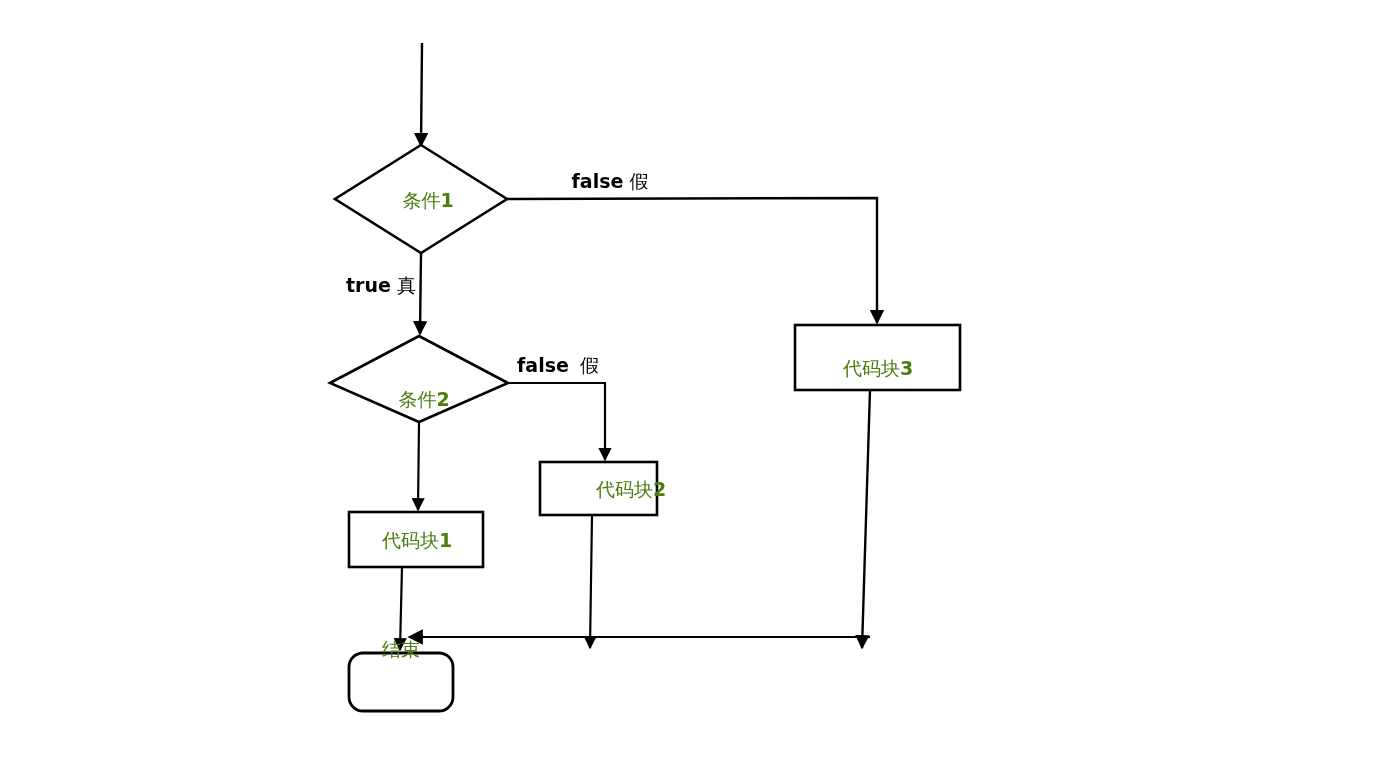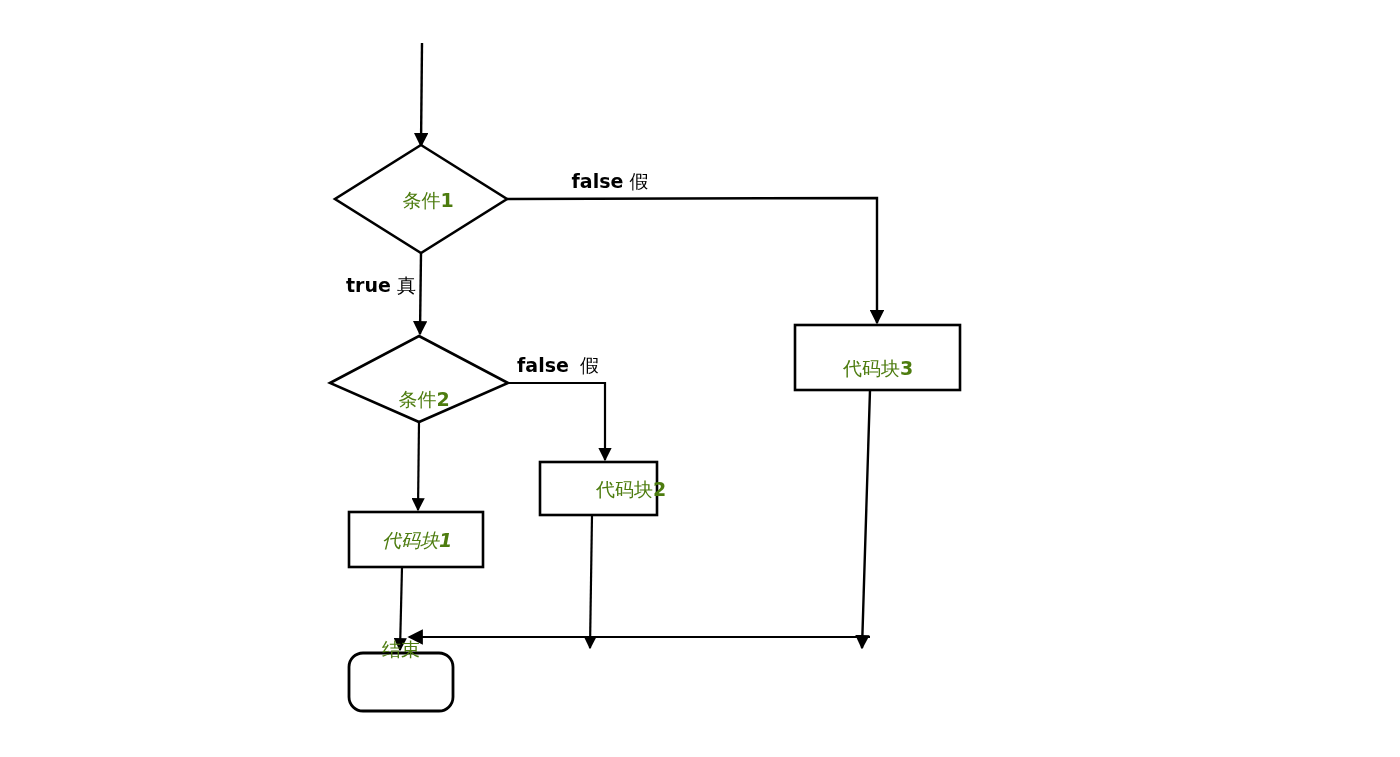--- a/index.html
+++ b/index.html
@@ -102,21 +102,21 @@
   </svg>
 
   <div class="node-text" style="left:428px; top:200px;">
     <span>条件</span><span class="lat">1</span>
   </div>
 
   <div class="node-text" style="left:424px; top:399px;">
     <span>条件</span><span class="lat">2</span>
   </div>
 
-  <div class="node-text" style="left:417px; top:540px;font-style:italic;">
+  <div class="node-text" style="left:417px; top:540px;">
     <span>代码块</span><span class="lat">1</span>
   </div>
 
   <div class="node-text" style="left:599px; top:489px;margin-left:32px;">
     <span>代码块</span><span class="lat">2</span>
   </div>
 
   <div class="node-text" style="left:878px; top:368px;">
     <span>代码块</span><span class="lat">3</span>
   </div>

